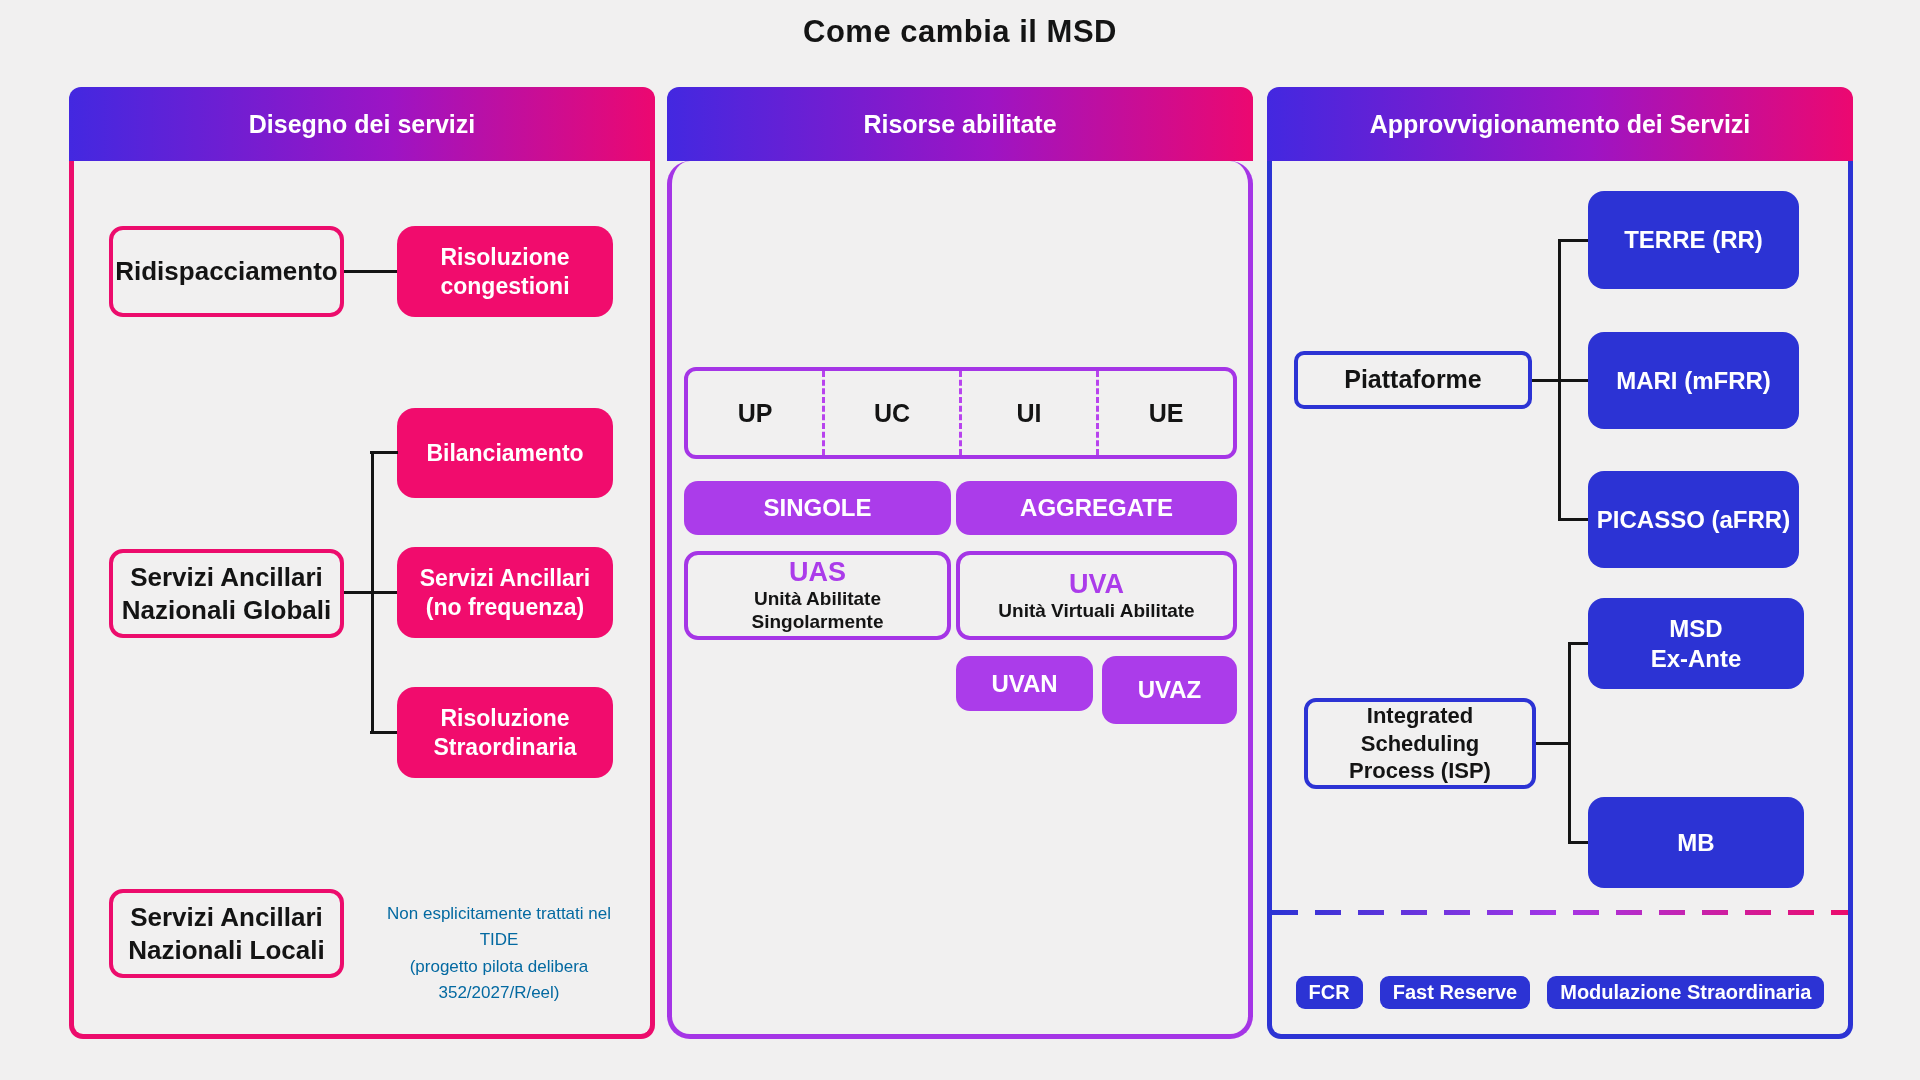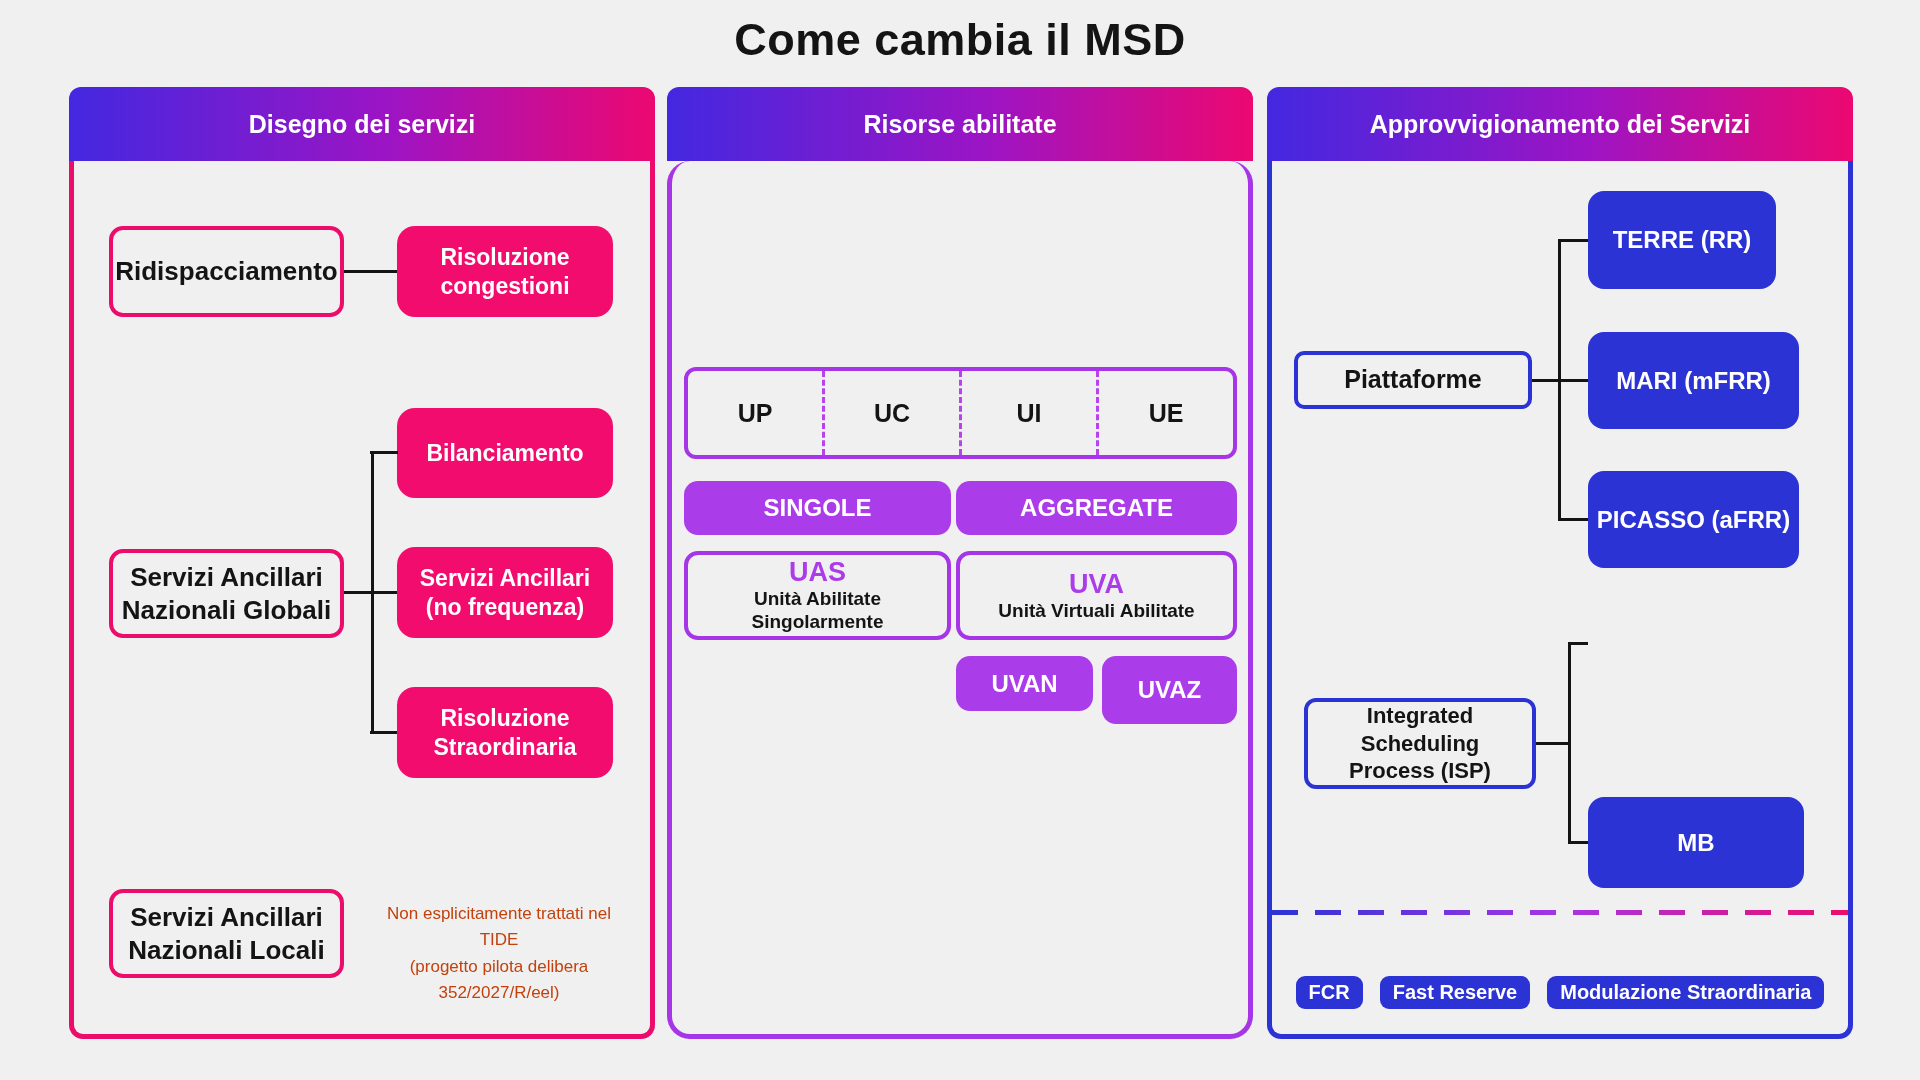--- a/index.html
+++ b/index.html
@@ -5,21 +5,21 @@
   html,body { margin:0; padding:0; background:#e4e3e3; }
   .stage {
     position:relative; width:1920px; height:1080px;
     background: var(--background, #f1f0f0);
     font-family:"Liberation Sans", sans-serif;
     overflow:hidden;
   }
   .page-title {
     position:absolute; top:14px; left:0; width:100%;
     margin:0; text-align:center;
-    font-size:45px; font-weight:800; color:#141414; letter-spacing:.5px;
+    font-size:31px; font-weight:800; color:#141414; letter-spacing:.5px;
   }
   .column { position:absolute; top:87px; width:586px; height:952px; }
   .col-header {
     height:74px; box-sizing:border-box;
     border-radius:12px 12px 0 0;
     background:linear-gradient(90deg, var(--grad-start,#4328e0) 0%, var(--grad-mid,#9d14c4) 55%, var(--grad-end,#ec0870) 100%);
     color:#fff; font-size:25px; font-weight:700;
     display:flex; align-items:center; justify-content:center;
   }
   .col-body {
@@ -43,21 +43,21 @@
   .outline-purple { border:4px solid var(--purple,#a535e6); border-radius:14px; color:#141414; }
   .fill-purple  { background:var(--purple-fill,#ab3cea); border-radius:14px; color:#fff; font-size:24px; }
   .outline-blue { border:4px solid var(--blue,#2c33d4); border-radius:10px; color:#141414; font-size:25px; }
   .fill-blue    { background:var(--blue,#2c33d4); border-radius:16px; color:#fff; font-size:24px; }
 
   .line { position:absolute; background:#141414; }
   .line-h { height:3px; }
   .line-v { width:3px; }
 
   .note {
-    position:absolute; text-align:center; color:#c2410c;
+    position:absolute; text-align:center; color:#0369a1;
     font-size:17px; font-weight:500; line-height:1.55;
   }
   .note span { display:block; }
 
   .unit-box {
     position:absolute; box-sizing:border-box; display:flex;
     border:4px solid var(--purple,#a535e6); border-radius:12px;
   }
   .unit-cell {
     flex:1; display:flex; align-items:center; justify-content:center;
@@ -194,39 +194,43 @@
 
     </div>
   </section>
 
   <section class="column" style="left:1267px">
     <header class="col-header">
       <span>Approvvigionamento dei Servizi</span>
     </header>
     <div class="col-body body-blue">
 
-      <div class="box fill-blue" style="left:316px;top:30px;width:188px;height:98px">
+      <div class="box fill-blue" style="left:316px;top:30px;width:211px;height:98px">
         <span>TERRE (RR)</span>
       </div>
       <div class="box fill-blue" style="left:316px;top:171px;width:211px;height:97px">
         <span>MARI (mFRR)</span>
       </div>
       <div class="box fill-blue" style="left:316px;top:310px;width:211px;height:97px">
         <span>PICASSO (aFRR)</span>
       </div>
 
       <div class="box outline-blue" style="left:22px;top:190px;width:238px;height:58px">
         <span>Piattaforme</span>
       </div>
 
       <div class="line line-v" style="left:286px;top:78px;height:282px"></div>
       <div class="line line-h" style="left:286px;top:78px;width:30px"></div>
       <div class="line line-h" style="left:260px;top:218px;width:56px"></div>
       <div class="line line-h" style="left:286px;top:357px;width:30px"></div>
 
+      <div class="box fill-blue" style="left:316px;top:437px;width:216px;height:91px">
+        <span class="multiline">MSD
+Ex-Ante</span>
+      </div>
       <div class="box outline-blue" style="left:32px;top:537px;width:232px;height:91px;font-size:22px;border-radius:12px">
         <span class="multiline">Integrated Scheduling
 Process (ISP)</span>
       </div>
       <div class="box fill-blue" style="left:316px;top:636px;width:216px;height:91px">
         <span>MB</span>
       </div>
 
       <div class="line line-v" style="left:296px;top:481px;height:202px"></div>
       <div class="line line-h" style="left:296px;top:481px;width:20px"></div>

